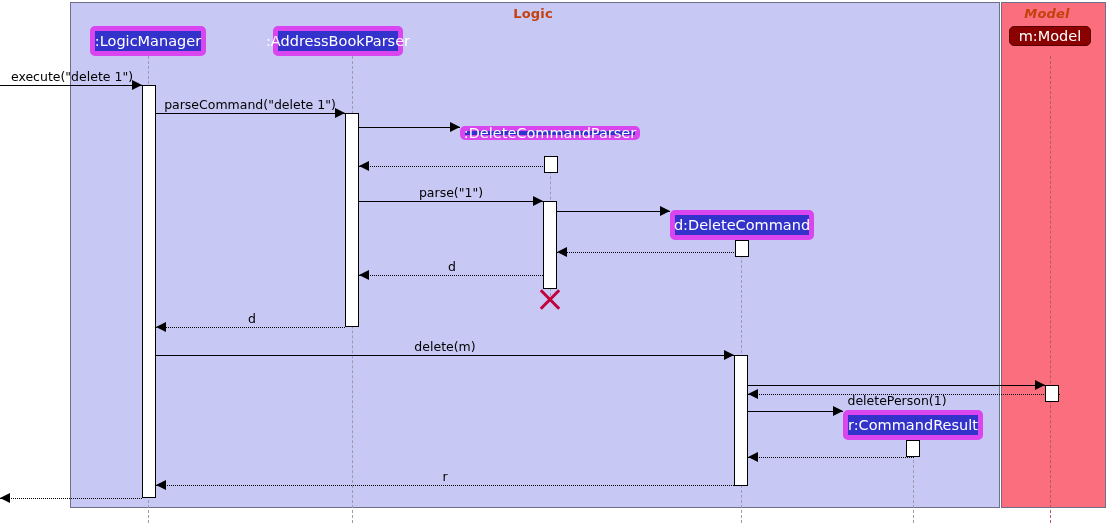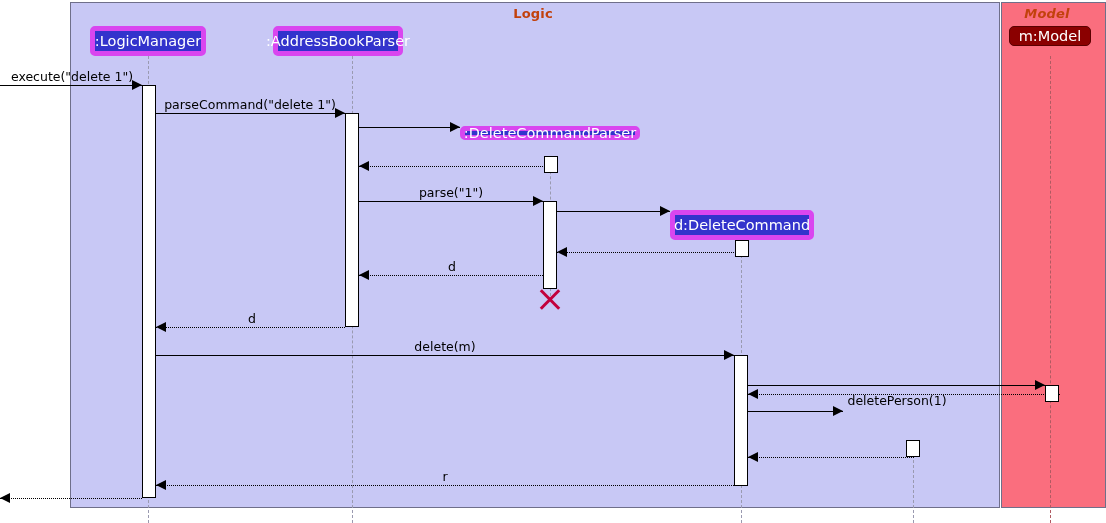--- a/index.html
+++ b/index.html
@@ -112,20 +112,23 @@
     </div>
     <div class="pbox blue" style="left: 273px; top: 26px; width: 130px; height: 30px;">
       <span>:AddressBookParser</span>
     </div>
     <div class="pbox blue" style="left: 460px; top: 126px; width: 180px; height: 14px; text-align: center;">
       <span>:DeleteCommandParser</span>
     </div>
     <div class="pbox blue" style="left: 670px; top: 210px; width: 144px; height: 30px;">
       <span>d:DeleteCommand</span>
     </div>
+    <div class="pbox blue" style="left: 843px; top: 410px; width: 140px; height: 30px;">
+      <span>r:CommandResult</span>
+    </div>
     <div class="pbox red" style="left: 1009px; top: 26px; width: 82px; height: 20px;">
       <span>m:Model</span>
     </div>
     <div class="destroy" style="left: 537px; top: 286px;">
       <span class="a"></span>
       <span class="b"></span>
     </div>
   </div>
 
 </body></html>

